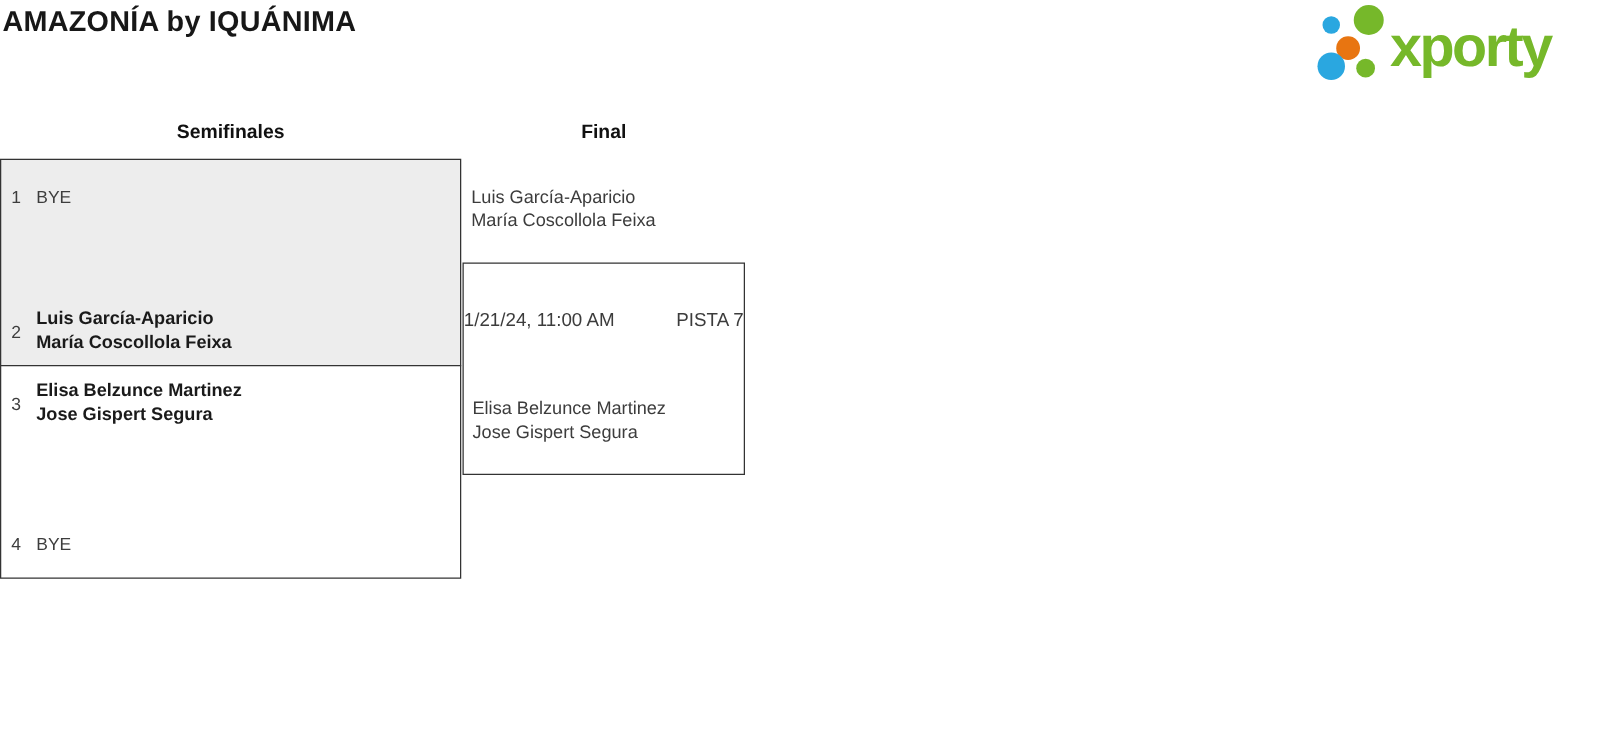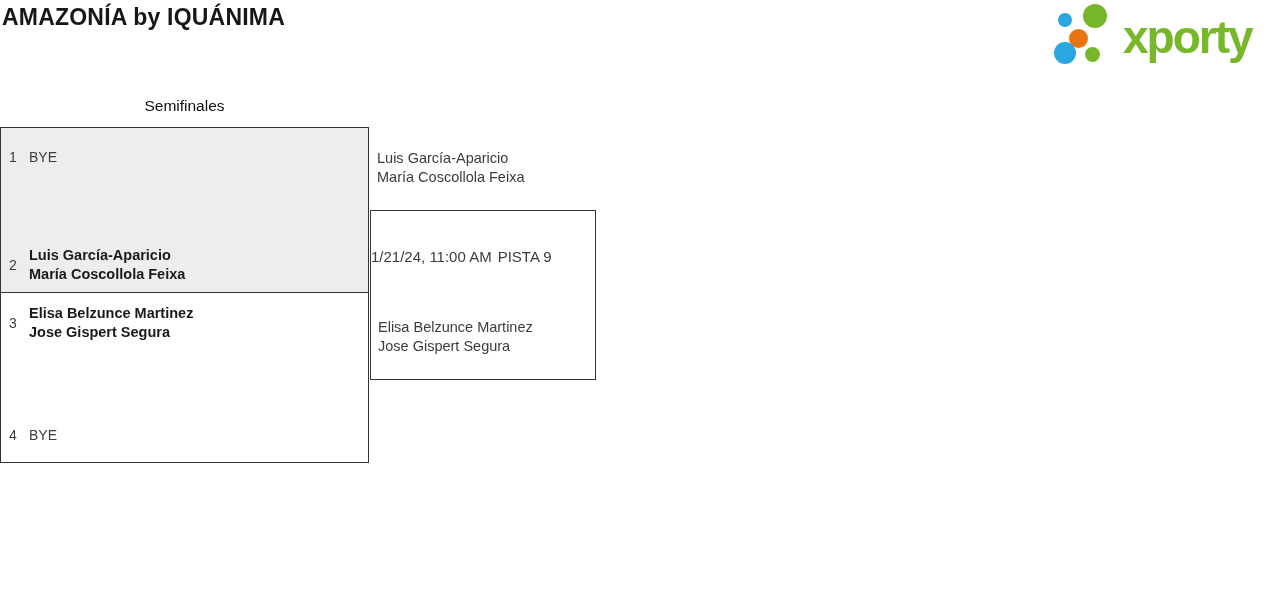--- a/index.html
+++ b/index.html
@@ -17,27 +17,27 @@
 
   
   .logo { position:absolute; left:1050px; top:0; width:228px; height:72px; cursor:pointer; }
   .dot { position:absolute; border-radius:50%; }
   .d-blue-sm  { left:8px;  top:13px; width:14px; height:14px; background:#2aa7e0; }
   .d-green-lg { left:33px; top:4px;  width:24px; height:24px; background:#76b82a; }
   .d-orange   { left:19px; top:29px; width:19px; height:19px; background:#e87511; }
   .d-blue-lg  { left:4px;  top:42px; width:22px; height:22px; background:#2aa7e0; }
   .d-green-sm { left:35px; top:47px; width:15px; height:15px; background:#76b82a; }
   .logo-word {
-    position:absolute; left:73px; top:7px; color:#76b82a;
+    position:absolute; left:62px; top:7px; color:#76b82a;
     font-size:46px; font-weight:800; letter-spacing:-2px; line-height:60px;
   }
 
   
   .round-header {
-    position:absolute; top:97px; font-size:15.5px; font-weight:400;
+    position:absolute; top:97px; font-size:15.5px; font-weight:700;
     color:#111; text-align:center; line-height:18px;
   }
   .rh-semis { left:0; width:369px; }
   .rh-final { left:370px; width:226px; }
 
   
   .match-box {
     position:absolute; left:0; width:369px; box-sizing:border-box;
     border:1px solid #333333;
   }
@@ -58,21 +58,21 @@
   
   .final-top-team { position:absolute; left:377px; top:149px; }
   .ft-line { font-size:14.5px; color:#3c3c3c; line-height:19px; white-space:nowrap; }
 
   .final-box {
     position:absolute; left:370px; top:210px; width:226px; height:170px;
     box-sizing:border-box; border:1px solid #333333; background:#ffffff;
   }
   .schedule {
     position:absolute; top:37px; left:0; right:0;
-    display:flex; justify-content:flex-start; gap:6px;
+    display:flex; justify-content:space-between; gap:6px;
     font-size:15px; color:#3c3c3c; line-height:18px; white-space:nowrap;
   }
   .final-bottom-team { position:absolute; left:7px; bottom:23px; }
 </style>
 </head>
 <body>
 
 <div class="page">
 
   <div class="page-header">
@@ -82,20 +82,21 @@
   <div class="logo">
     <span class="dot d-blue-sm"></span>
     <span class="dot d-green-lg"></span>
     <span class="dot d-orange"></span>
     <span class="dot d-blue-lg"></span>
     <span class="dot d-green-sm"></span>
     <span class="logo-word">xporty</span>
   </div>
 
   <div class="round-header rh-semis">Semifinales</div>
+  <div class="round-header rh-final">Final</div>
 
   <div class="match-box box-a">
     <div class="slot slot-a-top">
       <span class="seed">1</span>
       <span class="bye-label">BYE</span>
     </div>
     <div class="slot slot-a-bottom">
       <span class="seed">2</span>
       <span class="team-names">
         <span class="tn">Luis García-Aparicio</span>
@@ -119,21 +120,21 @@
   </div>
 
   <div class="final-top-team">
     <div class="ft-line">Luis García-Aparicio</div>
     <div class="ft-line">María Coscollola Feixa</div>
   </div>
 
   <div class="final-box">
     <div class="schedule">
       <span>1/21/24, 11:00 AM</span>
-      <span>PISTA 9</span>
+      <span>PISTA 7</span>
     </div>
     <div class="final-bottom-team">
       <div class="ft-line">Elisa Belzunce Martinez</div>
       <div class="ft-line">Jose Gispert Segura</div>
     </div>
   </div>
 
 </div>
 
 </body></html>

